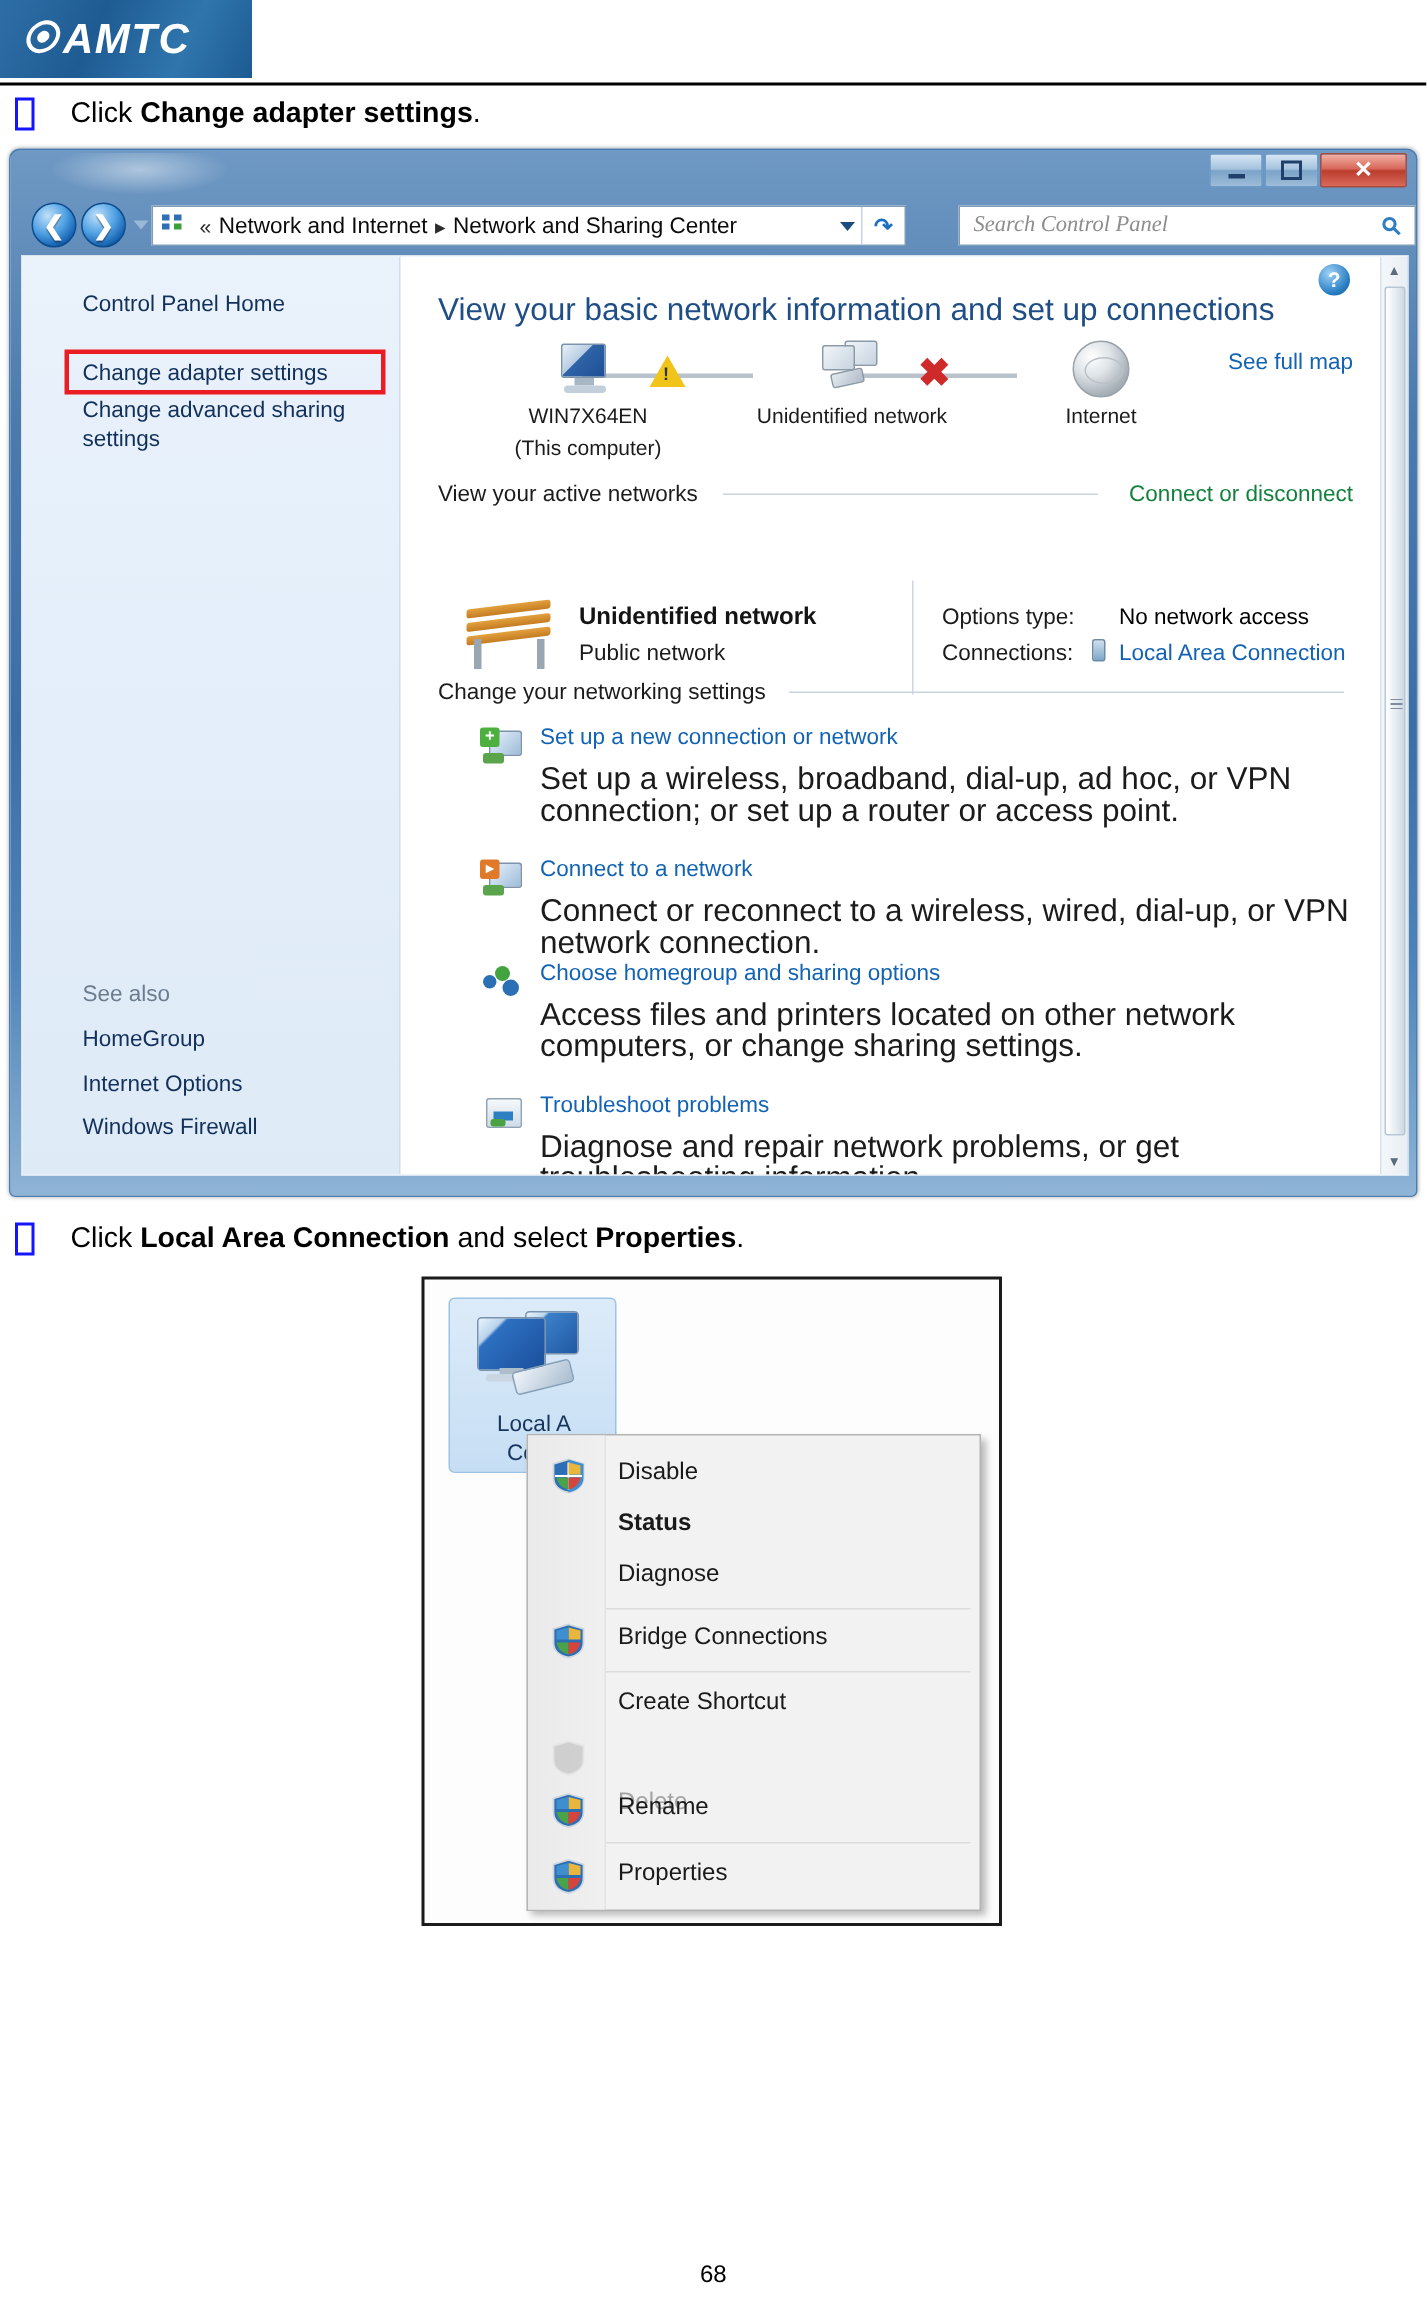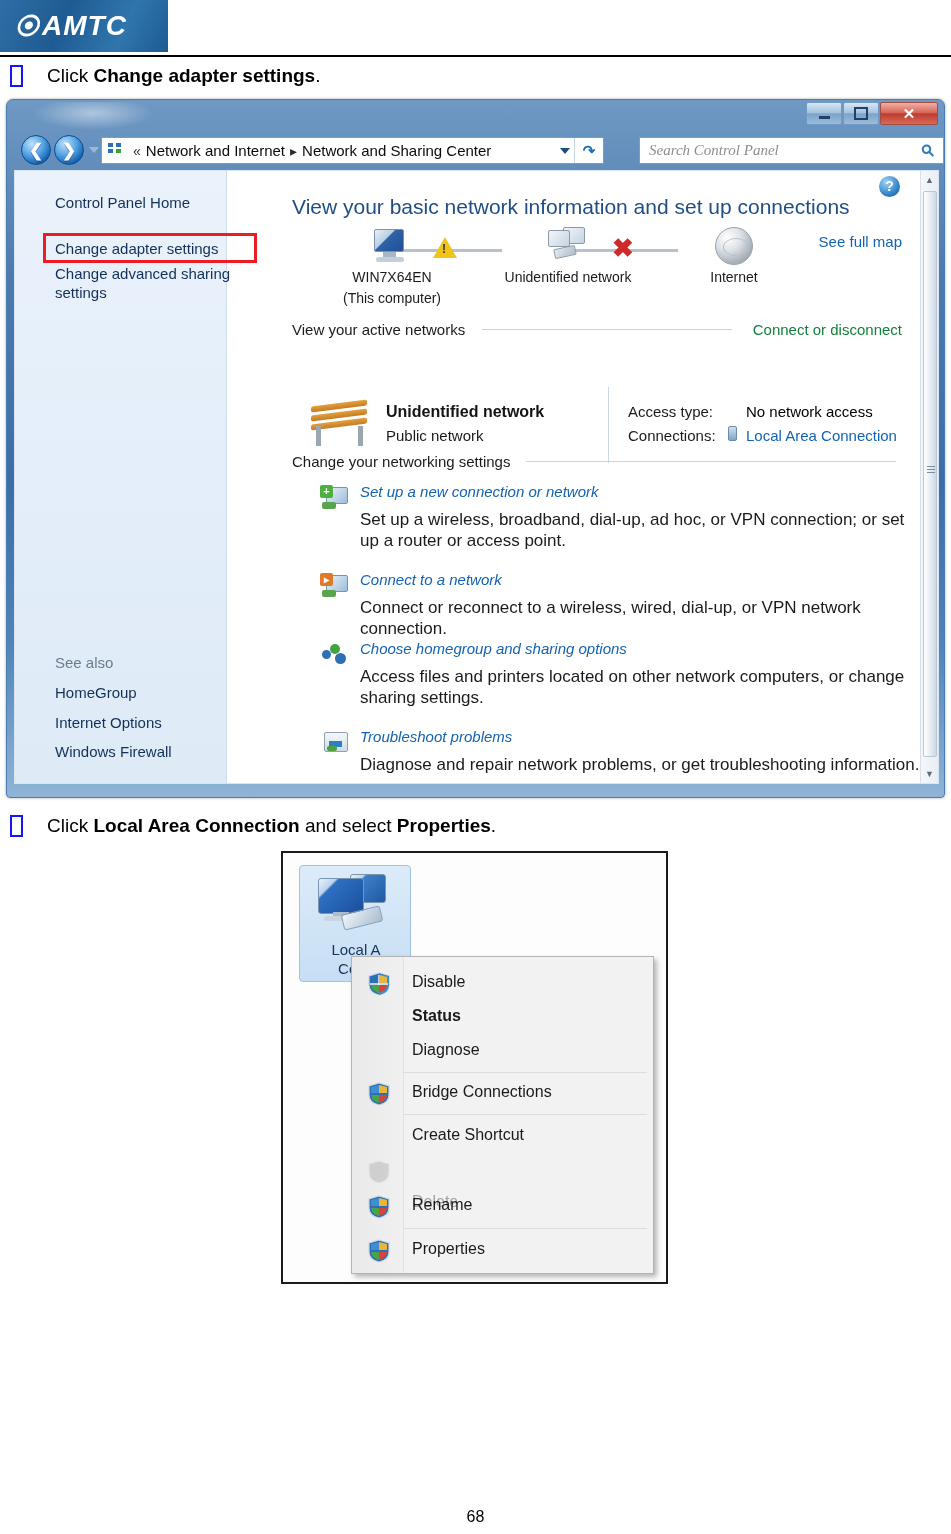--- a/index.html
+++ b/index.html
@@ -124,21 +124,21 @@
   }
 
   
   .win-client{
     position:absolute;left:7px;top:70px;width:925px;height:614px;
     background:#fff;border:1px solid #d8e5f0;box-sizing:border-box;overflow:hidden;
   }
 
   
   .sidebar{
-    position:absolute;left:0;top:0;width:212px;height:100%;
+    position:absolute;left:0;top:0;width:252px;height:100%;
     background:linear-gradient(180deg,#eaf2fb 0%,#e3eefa 50%,#dfeaf7 100%);
     border-right:1px solid #cfdded;box-sizing:border-box;
   }
   .sb-item{
     position:absolute;left:40px;font-size:15px;color:#12315a;white-space:nowrap;
     line-height:19px;
   }
   .sb-item.wrap{white-space:normal;width:190px;}
   .sb-home{top:22px;}
   .sb-adapter{top:68px;}
@@ -227,22 +227,22 @@
   .kv-v{position:absolute;font-size:15px;color:#000000;white-space:nowrap;}
   .kv-link{position:absolute;font-size:15px;color:#1363b4;white-space:nowrap;}
   .plug-mini{
     position:absolute;left:443px;top:292px;width:9px;height:15px;border-radius:2px;
     background:linear-gradient(180deg,#cfe0ef,#7fa7c8);border:1px solid #6d8ba6;box-sizing:border-box;
   }
 
   
   .task{position:absolute;left:24px;width:620px;}
   .task-ic{position:absolute;left:28px;width:30px;height:28px;}
-  .task-title{position:absolute;left:68px;font-size:15px;color:#1363b4;white-space:nowrap;font-style:italic;}
-  .task-desc{position:absolute;left:68px;font-size:17px;color:#1b1b1b;line-height:21px;width:560px;}
+  .task-title{position:absolute;left:68px;font-size:15px;color:#1363b4;white-space:nowrap;}
+  .task-desc{position:absolute;left:68px;font-size:21px;color:#1b1b1b;line-height:21px;width:560px;}
 
   .ic-monitor{
     position:absolute;left:6px;top:2px;width:22px;height:17px;border-radius:2px;
     background:linear-gradient(135deg,#e9f2fb,#9dbcd9);border:1px solid #7c93ab;box-sizing:border-box;
   }
   .ic-plus{
     position:absolute;left:0;top:0;width:13px;height:13px;background:#4caf3e;
     color:#fff;font-size:11px;line-height:12px;text-align:center;font-weight:bold;border-radius:2px;
   }
   .ic-arrow{
@@ -473,21 +473,21 @@
         <span class="slat" style="top:13px;"></span>
         <span class="slat" style="top:22px;"></span>
         <span class="leg" style="left:8px;"></span>
         <span class="leg" style="left:50px;"></span>
       </div>
       <div class="net-name">Unidentified network</div>
       <div class="net-type">Public network</div>
 
       <div class="vdiv"></div>
 
-      <div class="kv-k" style="left:360px;top:232px;">Access type:</div>
+      <div class="kv-k" style="left:360px;top:232px;">Options type:</div>
       <div class="kv-v" style="left:478px;top:232px;">No network access</div>
       <div class="kv-k" style="left:360px;top:256px;">Connections:</div>
       <div class="plug-mini" style="left:460px;top:255px;"></div>
       <div class="kv-link" style="left:478px;top:256px;">Local Area Connection</div>
 
       <div class="sec" style="top:282px;">Change your networking settings</div>
       <div class="sec-rule" style="left:258px;top:290px;width:370px;"></div>
 
       <div class="task">
         <div class="task-ic" style="top:314px;">

